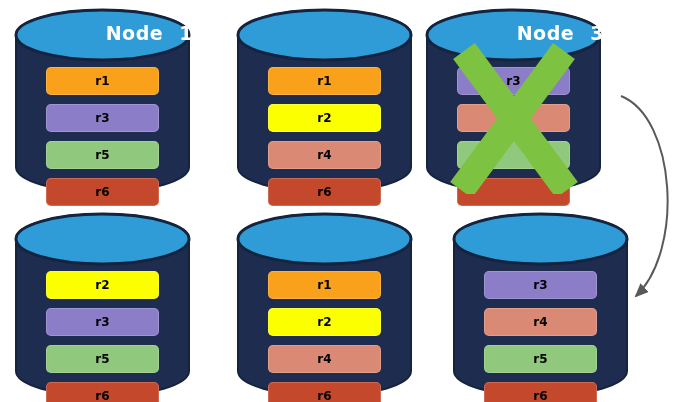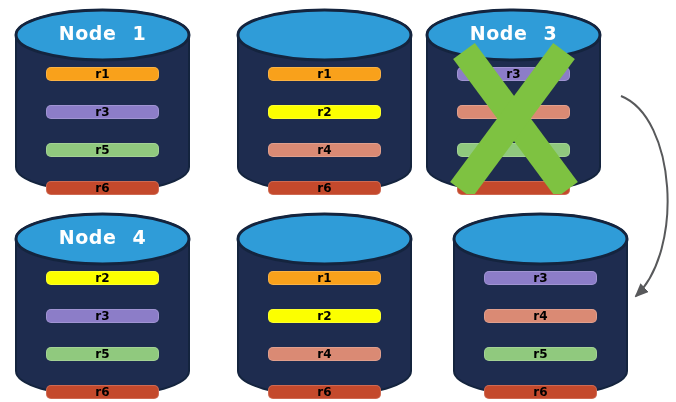--- a/index.html
+++ b/index.html
@@ -1,26 +1,26 @@
 <!DOCTYPE html>
 <html><head>
 <meta charset="utf-8">
 <style>
   html,body{margin:0;padding:0;background:#ffffff;}
   body{width:676px;height:402px;overflow:hidden;font-family:"DejaVu Sans","Liberation Sans",sans-serif;}
   .canvas{position:relative;width:676px;height:402px;background:#ffffff;}
   .node{position:absolute;width:181px;height:187px;}
   .cyl{position:absolute;left:0;top:0;width:181px;height:187px;display:block;}
   .node-title{
-    position:absolute;left:0;top:15px;width:100%;text-align:center;
+    position:absolute;left:0;top:15px;width:100%;text-align:right;
     font-size:19px;font-weight:bold;color:#ffffff;word-spacing:9px;letter-spacing:0.5px;
   }
   .bars{position:absolute;left:34px;top:60px;width:113px;}
   .bar{
-    height:14px;margin-bottom:24px;border-radius:5px;
+    height:28px;margin-bottom:9px;border-radius:5px;
     display:flex;align-items:center;justify-content:center;
     font-size:12px;font-weight:bold;color:#000;line-height:14px;
     box-shadow:inset 0 0 0 1px rgba(255,255,255,0.18);
   }
   .x-overlay{position:absolute;left:0;top:0;width:181px;height:187px;pointer-events:none;}
   .arrow-layer{position:absolute;left:0;top:0;width:676px;height:402px;pointer-events:none;}
 </style>
 </head>
 <body>
 
@@ -93,21 +93,20 @@
       <line x1="41" y1="44" x2="144" y2="183" stroke-width="27" stroke="#7EC241"></line>
       <line x1="141" y1="44" x2="38" y2="183" stroke-width="27" stroke="#7EC241"></line>
     </svg>
   </div>
 
   <div class="node" style="left:12px;top:211px">
     <svg class="cyl" viewBox="0 0 181 187">
       <path d="M 4,28 L 4,160 A 86.5,25 0 0 0 177,160 L 177,28 A 86.5,25 0 0 0 4,28 Z" stroke-width="2" stroke="#14243E" style="fill: rgb(30, 44, 79);"></path>
       <ellipse cx="90.5" cy="28" rx="86.5" ry="25" stroke-width="3" stroke="#14243E" style="fill: rgb(47, 156, 216);"></ellipse>
     </svg>
-    <div class="node-title">Node 4</div>
     <div class="bars">
       <div class="bar" style="background-color: rgb(252, 255, 0);">
           <span>r2</span>
         </div>
       <div class="bar" style="background-color: rgb(140, 125, 200);">
           <span>r3</span>
         </div>
       <div class="bar" style="background-color: rgb(144, 201, 126);">
           <span>r5</span>
         </div>

